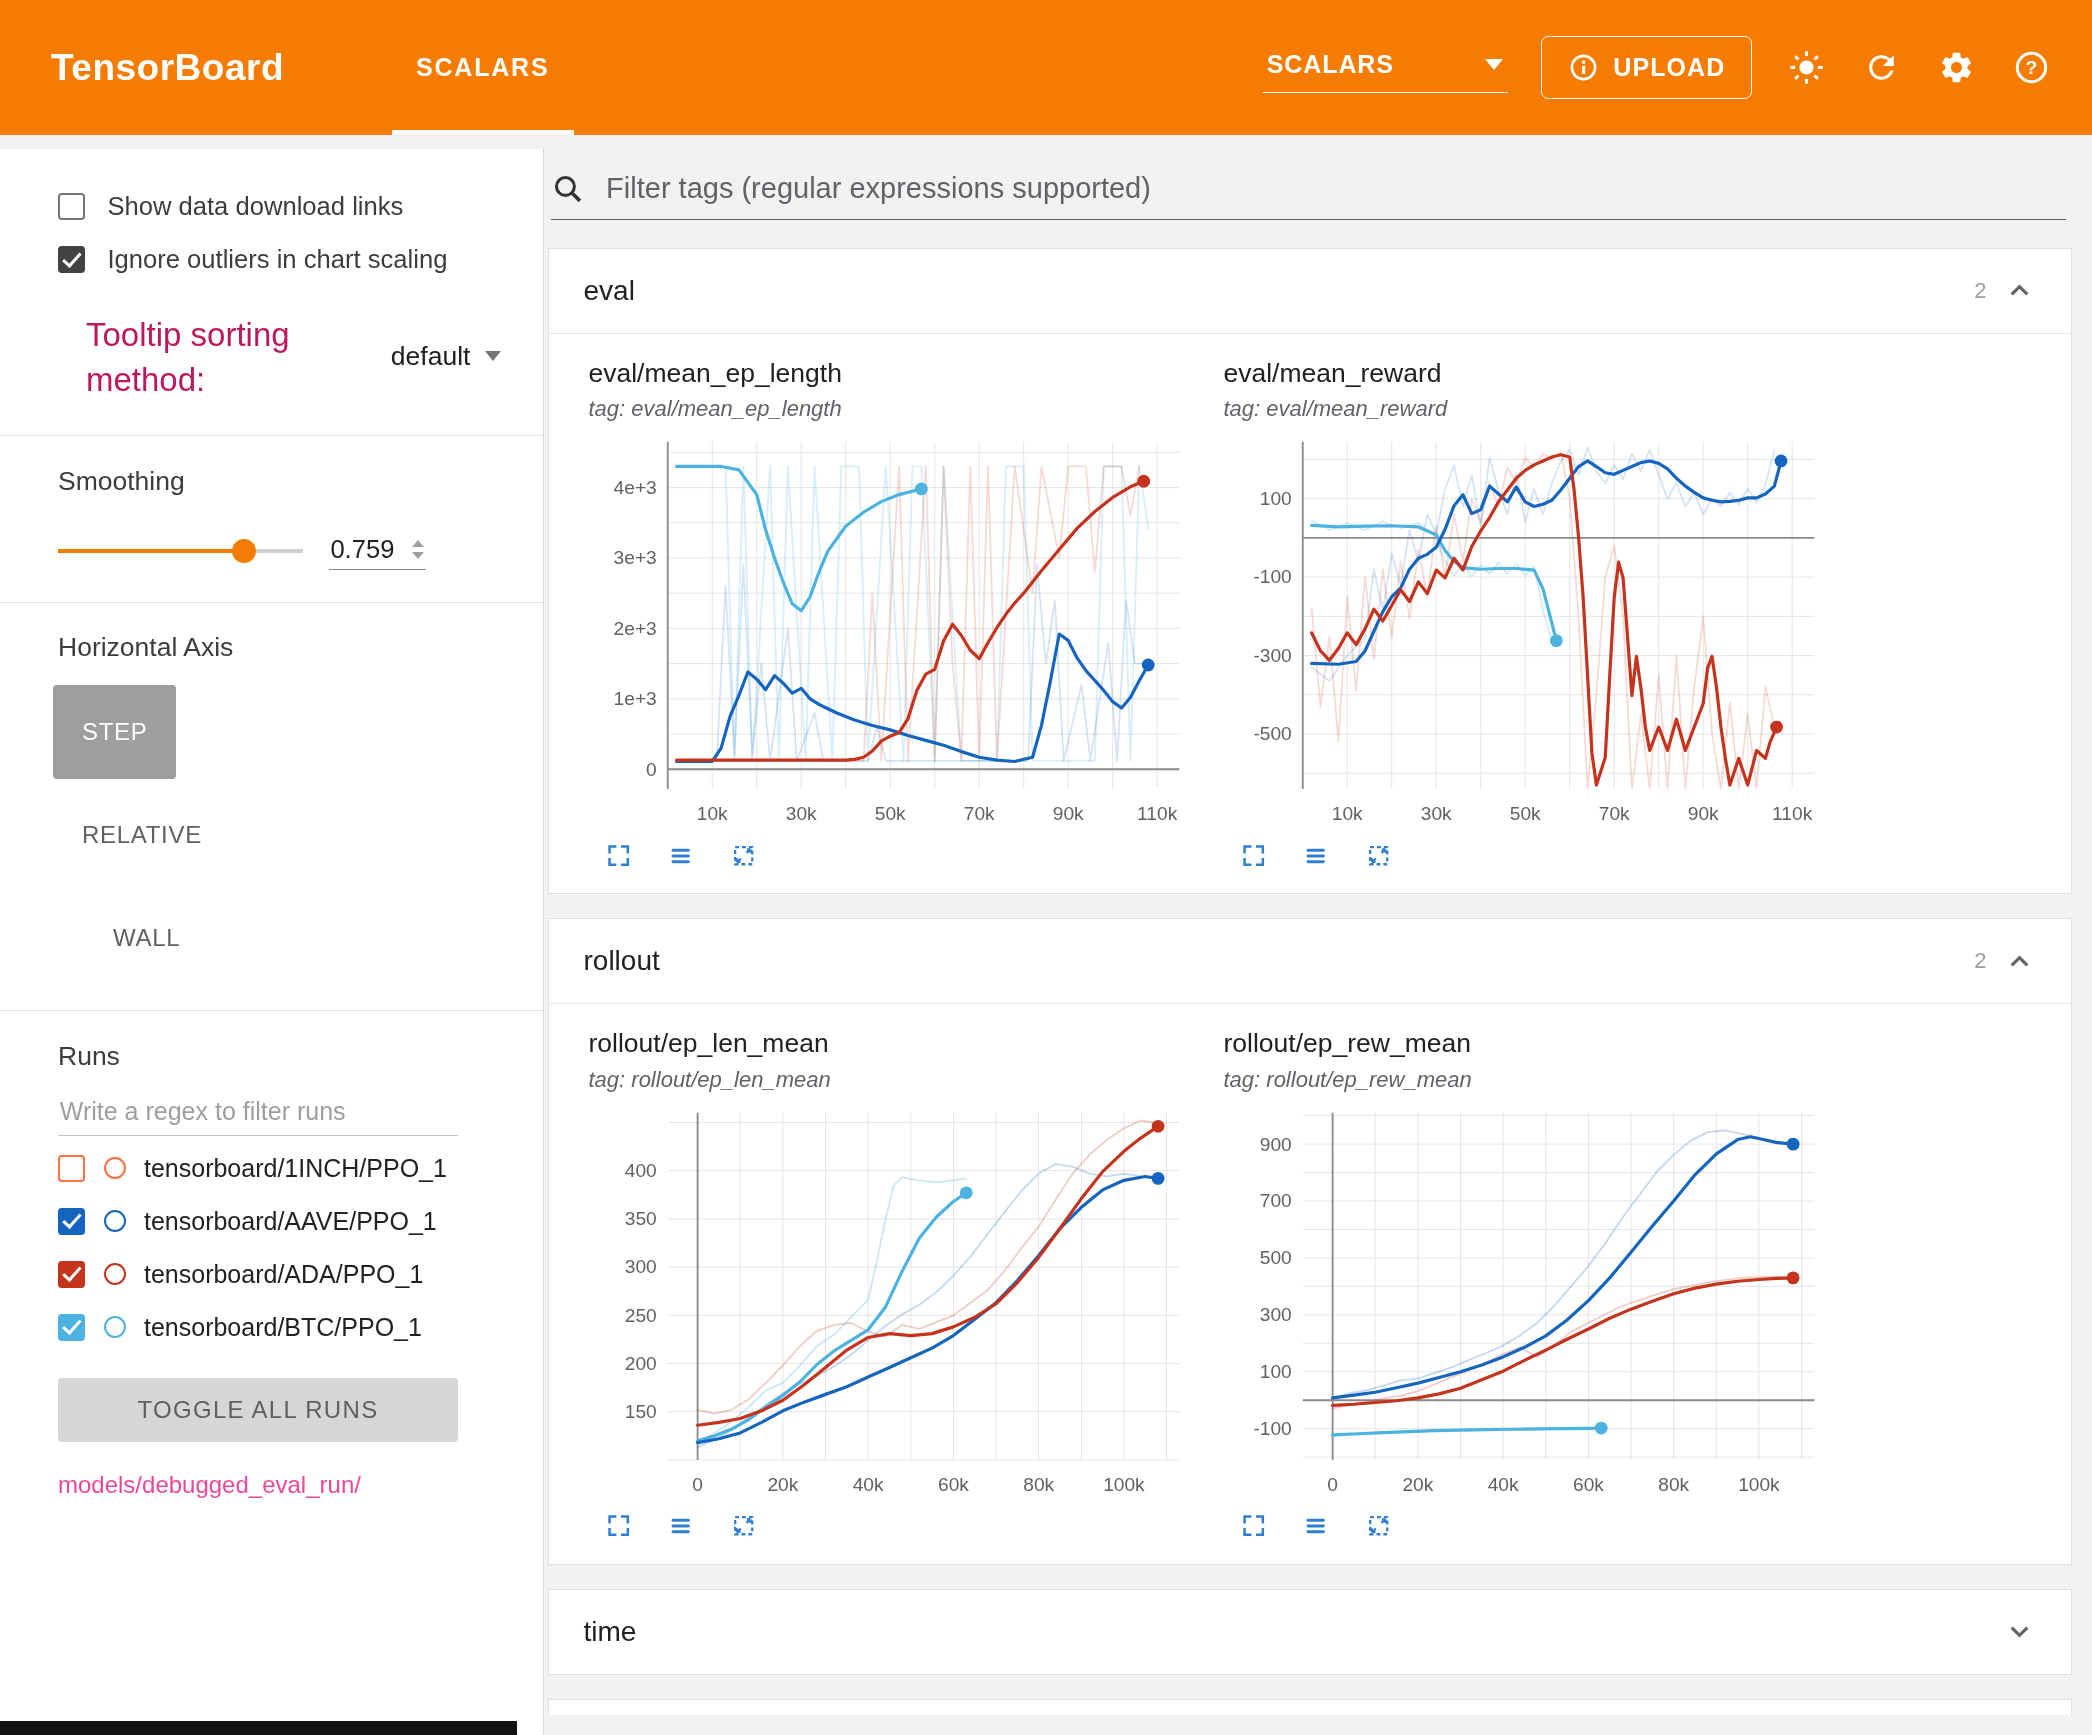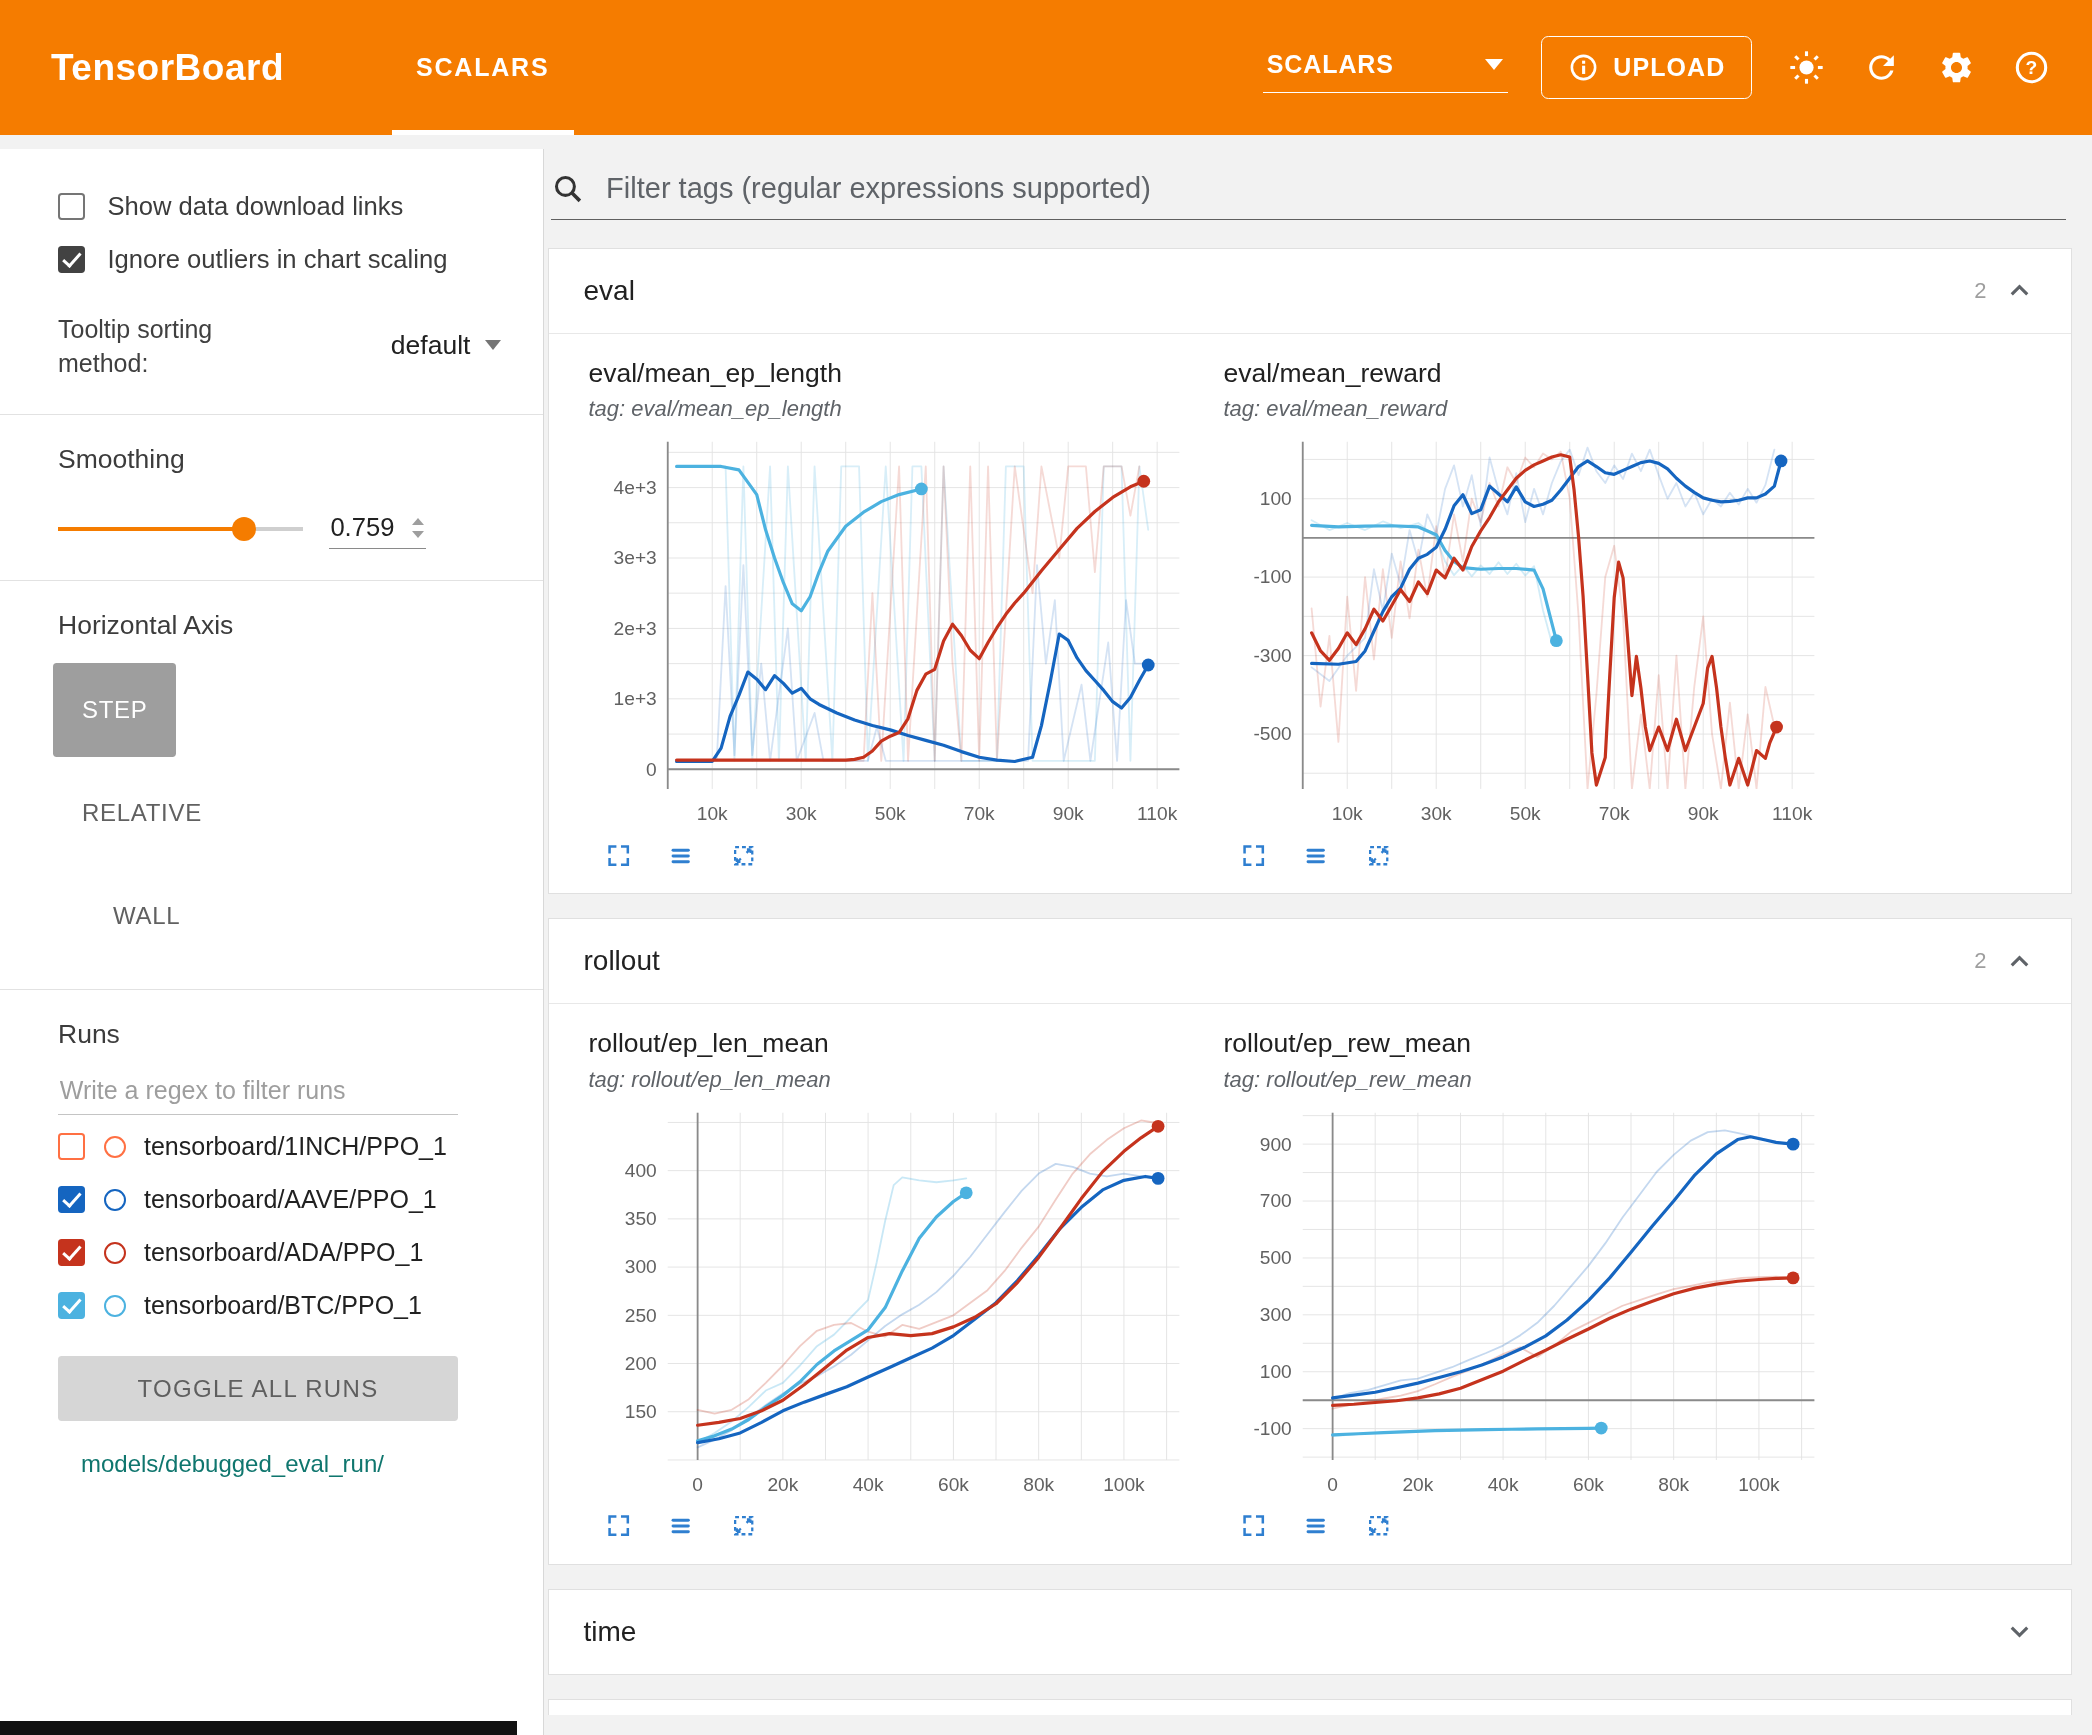--- a/index.html
+++ b/index.html
@@ -41,21 +41,21 @@
     border-right:0.9px solid #d8d8d8; padding-top:31px; overflow:hidden; z-index:2;
   }
   .side-row { display:flex; align-items:center; gap:22px; padding:12px 18.3px 12px 58px; font-size:25.6px; color:#3c3c3c; cursor:pointer; }
   .checkbox { width:27.4px; height:27.4px; border:2.7px solid #757575; border-radius:3.7px; position:relative; flex:none; background:#fff; }
   .checkbox.checked { background:#424242; border-color:#424242; }
   .checkbox.checked::after, .run-checkbox.checked::after {
     content:''; position:absolute; left:7.3px; top:0.9px; width:7.3px; height:14.6px;
     border:solid #fff; border-width:0 3.7px 3.7px 0; transform:rotate(42deg);
   }
   .tooltip-row { display:flex; align-items:center; padding:27.4px 42px 7.3px 58px; }
-  .tooltip-label { font-size:25px; color:#404040; width:234px; line-height:1.35; }
+  .tooltip-label { font-size:33px; color:#be185d; width:234px; line-height:1.35;margin-left:28px; }
   .tooltip-select { margin-left:auto; display:flex; align-items:center; gap:14.6px; font-size:26.5px; color:#212121; cursor:pointer; padding-bottom:3.7px; }
   .caret-down-gray { width:0; height:0; border-left:8.2px solid transparent; border-right:8.2px solid transparent; border-top:10px solid #757575; }
   .divider { height:0.9px; background:#e2e2e2; margin:25.6px 0; }
   .section-label { font-size:26.5px; color:#3c3c3c; padding:3.7px 58px; }
   .slider-row { display:flex; align-items:center; padding:31px 37px 5.5px 58px; gap:25.6px; }
   .slider { position:relative; width:245px; height:3.7px; background:#cfcfcf; cursor:pointer; flex:none; }
   .slider-fill { position:absolute; left:0; top:0; height:3.7px; background:#f57c00; }
   .slider-thumb { position:absolute; top:-10px; width:24px; height:24px; border-radius:50%; background:#f57c00; margin-left:-12px; cursor:pointer; }
   .smooth-value { display:flex; align-items:center; border-bottom:1.8px solid #8a8a8a; padding:3.7px 1.8px 5.5px; gap:9.1px; }
   .smooth-value .num { font-size:25.6px; color:#212121; width:73px; }
@@ -72,21 +72,21 @@
   }
   .runs-filter::placeholder { color:#9e9e9e; }
   .run-row { display:flex; align-items:center; gap:18.3px; padding:12px 14.6px 12px 58px; font-size:25px; color:#212121; cursor:pointer; }
   .run-checkbox { width:27.4px; height:27.4px; border:2.7px solid #757575; border-radius:3.7px; position:relative; flex:none; background:#fff; }
   .run-circle { width:22px; height:22px; border:2.7px solid #757575; border-radius:50%; flex:none; }
   .run-label { white-space:nowrap; }
   .toggle-all {
     margin:24px 58px 0; width:400px; background:#d6d6d6; border:none; border-radius:3.7px;
     font-size:24px; letter-spacing:1.3px; color:#5f5f5f; padding:18.3px 0; font-family:inherit; cursor:pointer;
   }
-  .runs-footer { margin:29px 81px; font-size:24px; color:#0f766e; }
+  .runs-footer { margin:29px 58px; font-size:24px; color:#ec4899; }
   .window-edge { position:absolute; left:0; bottom:0; width:517px; height:13.7px; background:#121212; z-index:3; }
 
   
   .main { position:absolute; top:135px; left:518px; right:0; bottom:0; background:#f2f2f2; padding:27.4px 11px 0 24px; overflow:hidden; }
   .filter-row { display:flex; align-items:center; gap:20px; margin:9.1px 14.6px 27.4px 9.1px; border-bottom:1.8px solid #606060; padding-bottom:12.8px; }
   .filter-input { flex:1; border:none; outline:none; background:transparent; font-size:29px; color:#212121; font-family:inherit; }
   .filter-input::placeholder { color:#5f6368; }
   .card { background:#fff; border:0.9px solid #e0e0e0; margin:0 9.1px 24px 5.5px; }
   .card-header { display:flex; align-items:center; padding:25.6px 35px; border-bottom:0.9px solid #e8e8e8;text-align:center; }
   .card-title { font-size:28px; color:#212121; }

